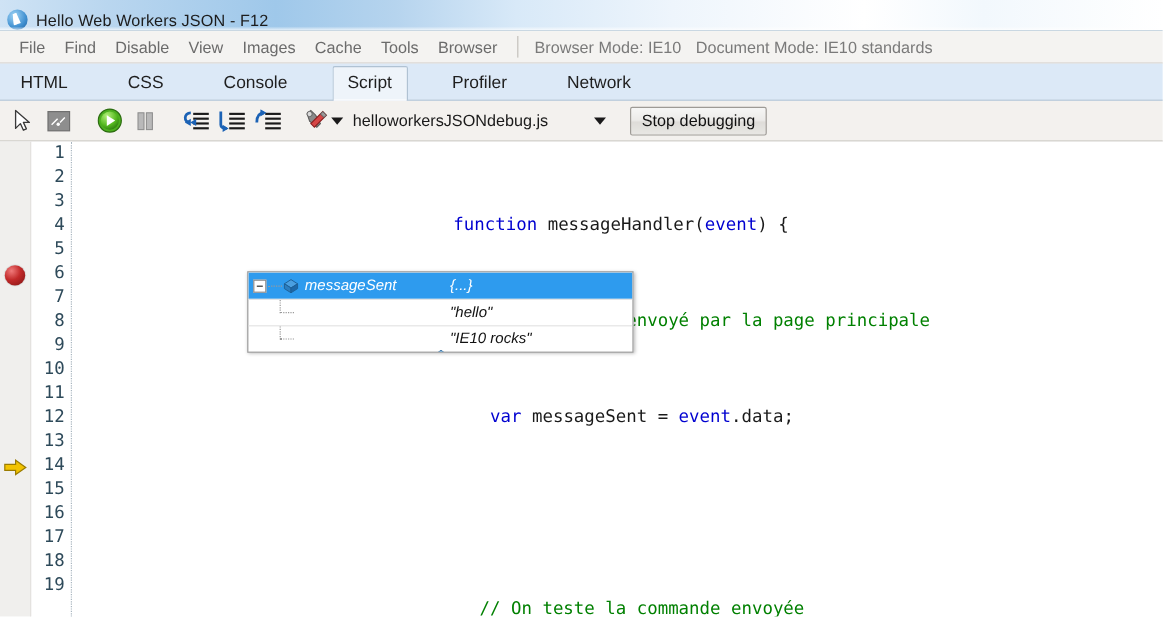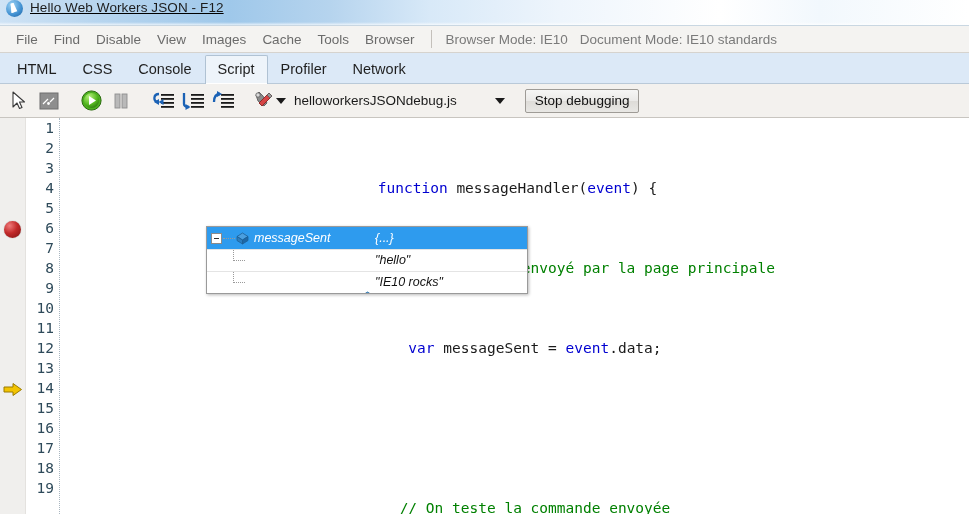--- a/index.html
+++ b/index.html
@@ -20,25 +20,24 @@
 
   
   .titlebar {
     height: 26px;
     flex: 0 0 26px;
     background: linear-gradient(to right,
         #cfe3f5 0px, #b9d6ef 90px, #9fc8ea 230px,
         #b6d4ee 330px, #d8e9f8 430px, #eef5fc 560px,
         #ffffff 720px, #f2f8fd 820px, #ffffff 969px);
     display: flex;
-    align-items: flex-start;
+    align-items: flex-end;
     padding-left: 6px;
     position: relative;
     border-bottom: 1px solid #c9d7e2;
-    text-decoration: underline;
   }
   .titlebar::after {
     content: "";
     position: absolute;
     left: 0; right: 0; bottom: 0; height: 3px;
     background: linear-gradient(to bottom, rgba(255,255,255,0), rgba(255,255,255,0.7));
   }
   .tb-icon {
     width: 17px; height: 17px;
     border-radius: 50%;
@@ -100,20 +99,21 @@
   
   .tabbar {
     height: 31px;
     flex: 0 0 31px;
     background: #dce9f7;
     display: flex;
     align-items: flex-end;
     padding-left: 4px;
     border-bottom: 1px solid #b9c9d8;
     position: relative;
+    gap: 24px;
   }
   .tab {
     font-size: 14.5px;
     color: #1f1f1f;
     padding: 4px 12px 6px 12px;
     white-space: nowrap;
     cursor: default;
     border: 1px solid transparent;
     border-bottom: none;
     line-height: 18px;

